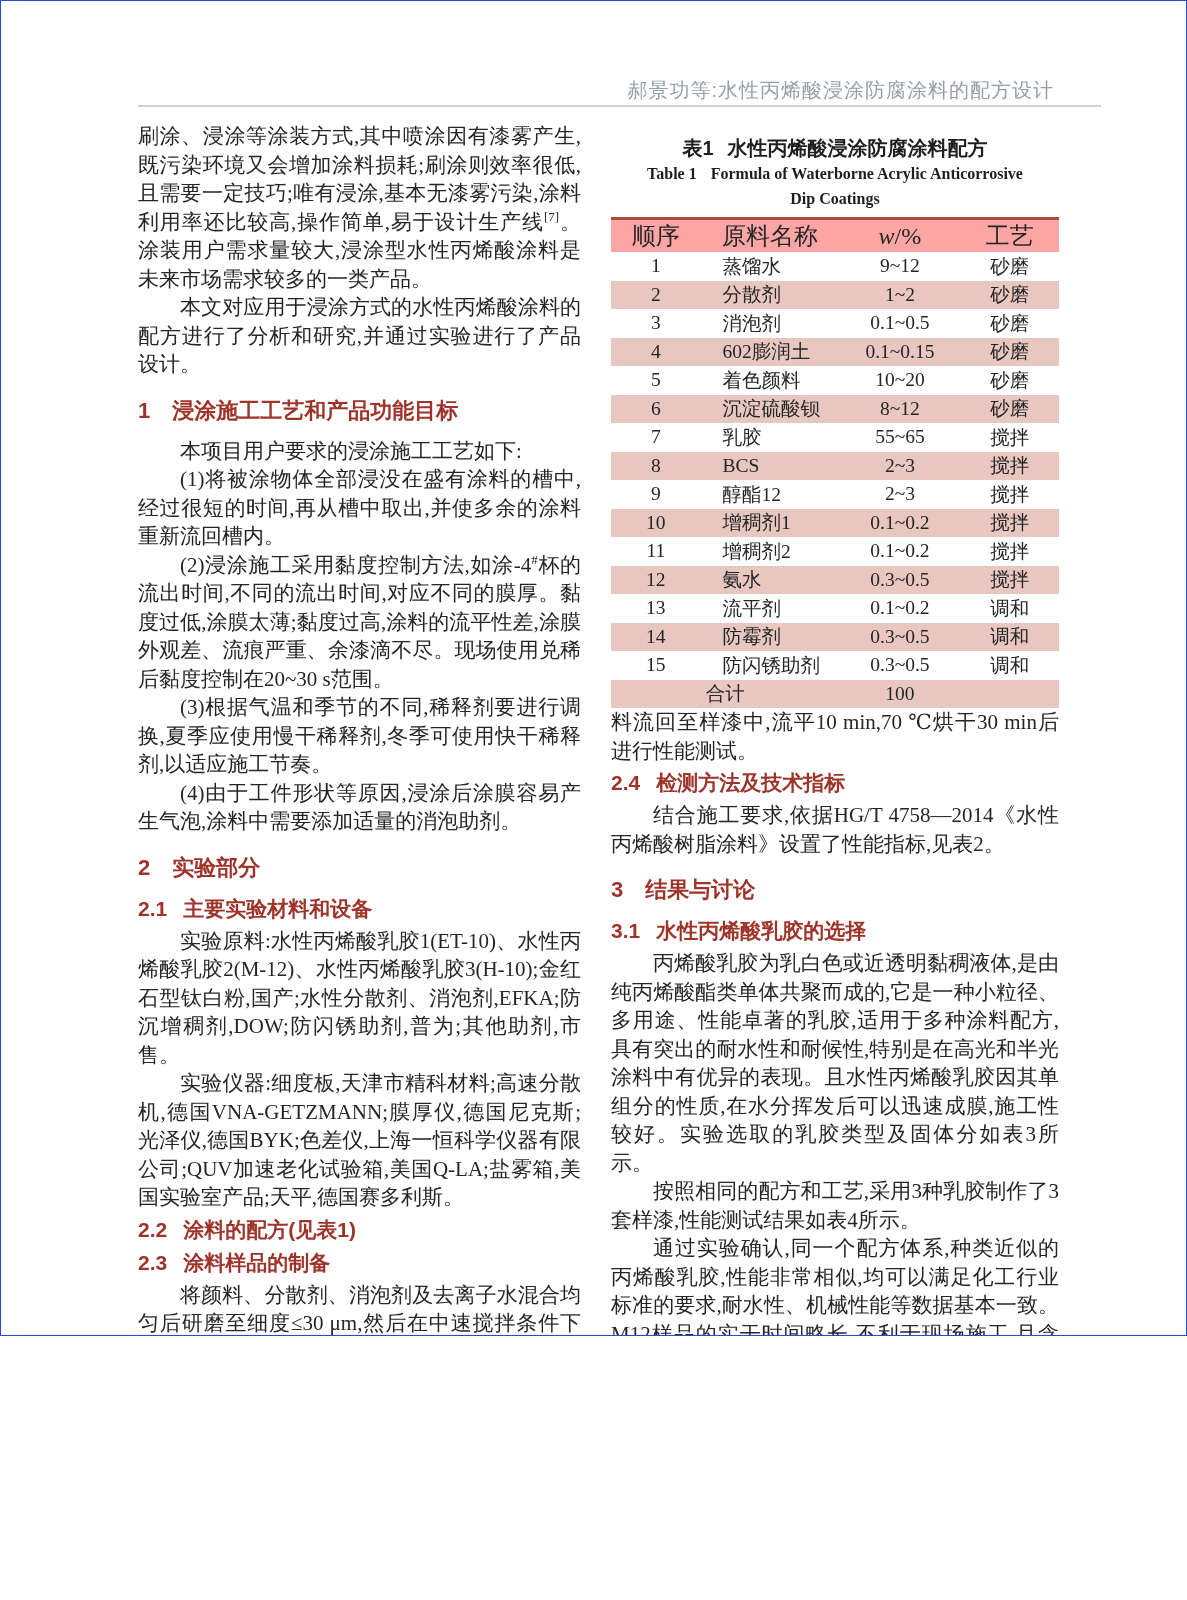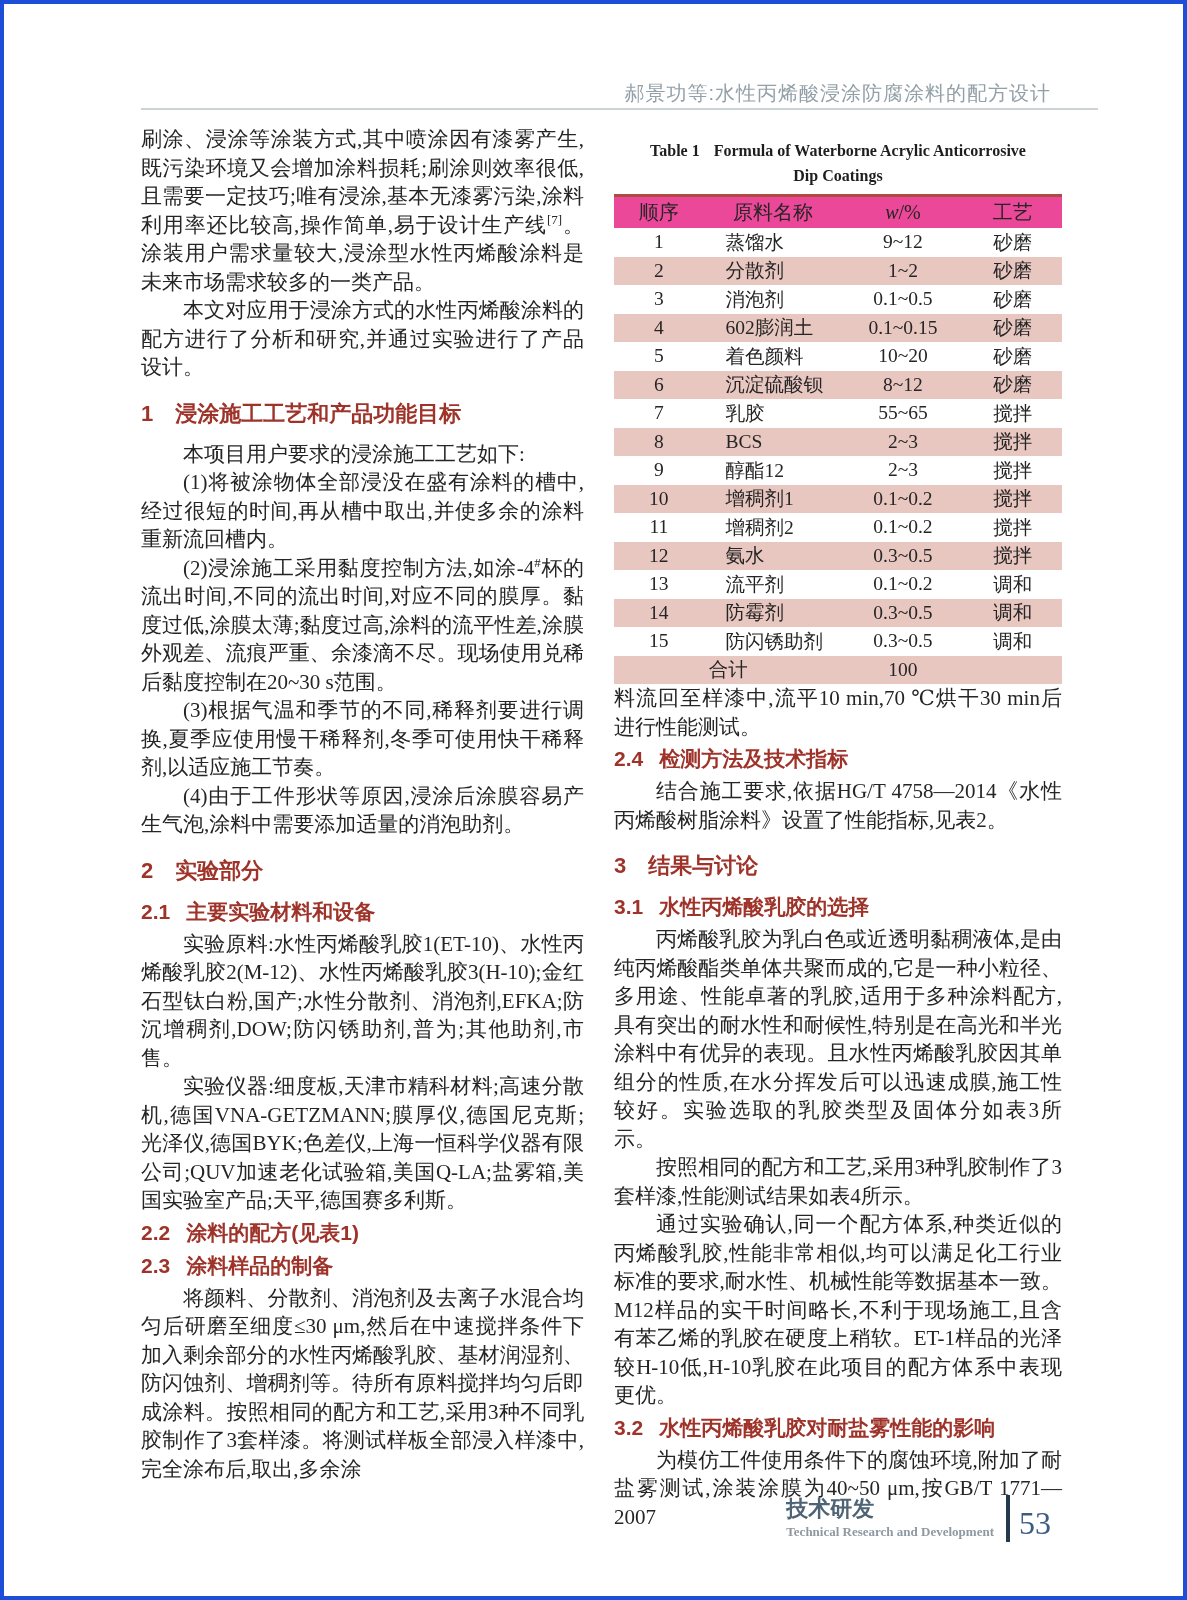--- a/index.html
+++ b/index.html
@@ -1,19 +1,19 @@
 <!DOCTYPE html>
 <html lang="zh"><head>
 <meta charset="utf-8">
 <style>
   html,body { margin:0; padding:0; background:#ffffff; }
   .page {
-    position:relative; width:1187px; height:1600px; margin:0 auto;
+    position:relative; width:1187px; height:1336px; margin:0 auto;
     background:#ffffff; overflow:hidden; box-sizing:border-box;
-    border:4px solid #1d4ed8;
+    border:1px solid #1d4ed8;
     font-family:"Liberation Serif","DejaVu Serif",serif; color:#252525;
   }
   
   .running-head {
     position:absolute; top:76px; right:132px;
     font-family:"Liberation Sans","DejaVu Sans",sans-serif;
     font-size:20px; color:#93a0a8; letter-spacing:1px;
   }
   .head-rule { position:absolute; top:104px; left:137px; right:85px; height:2px; background:#cdd3d5; }
 
@@ -47,22 +47,22 @@
   .table-caption-cn .cap-no { margin-right:14px; }
   .table-caption-en {
     font-weight:bold; font-size:16px; line-height:25px; text-align:center; color:#1e1e1e;
   }
   .table-caption-en .cap-no { margin-right:14px; }
   table.formula {
     width:100%; border-collapse:collapse; margin-top:6px; table-layout:fixed;
     font-size:19.5px;
   }
   table.formula th {
-    font-weight:normal; font-size:20px; height:31px; padding:0;
-    background:#ec4899; border-top:3px solid #ad4b3f;
+    font-weight:normal; font-size:24px; height:31px; padding:0;
+    background:#fca5a5; border-top:3px solid #ad4b3f;
   }
   table.formula td { height:28.5px; padding:0; text-align:center; }
   table.formula td.name { text-align:left; padding-left:22px; }
   table.formula tr.alt { background:#e9c7c1; }
   table.formula col.c1 { width:20%; } table.formula col.c2 { width:31%; }
   table.formula col.c3 { width:27%; } table.formula col.c4 { width:22%; }
   .w-it { font-style:italic; }
   .after-table { margin-top:15px; }
 
   
@@ -106,20 +106,21 @@
     <p class="body indent">实验仪器:细度板,天津市精科材料;高速分散机,德国VNA-GETZMANN;膜厚仪,德国尼克斯;光泽仪,德国BYK;色差仪,上海一恒科学仪器有限公司;QUV加速老化试验箱,美国Q-LA;盐雾箱,美国实验室产品;天平,德国赛多利斯。</p>
 
     <div class="sub-heading"><span class="num">2.2</span><span>涂料的配方(见表1)</span></div>
     <div class="sub-heading"><span class="num">2.3</span><span>涂料样品的制备</span></div>
 
     <p class="body indent">将颜料、分散剂、消泡剂及去离子水混合均匀后研磨至细度≤30 μm,然后在中速搅拌条件下加入剩余部分的水性丙烯酸乳胶、基材润湿剂、防闪蚀剂、增稠剂等。待所有原料搅拌均匀后即成涂料。按照相同的配方和工艺,采用3种不同乳胶制作了3套样漆。将测试样板全部浸入样漆中,完全涂布后,取出,多余涂</p>
   </div>
 
   <div class="col col-right">
 
+    <div class="table-caption-cn"><span class="cap-no">表1</span><span>水性丙烯酸浸涂防腐涂料配方</span></div>
     <div class="table-caption-en"><span class="cap-no">Table 1</span><span>Formula of Waterborne Acrylic Anticorrosive</span></div>
     <div class="table-caption-en">Dip Coatings</div>
 
     <table class="formula">
       <colgroup>
           <col class="c1">
           <col class="c2">
           <col class="c3">
           <col class="c4">
         </colgroup>

